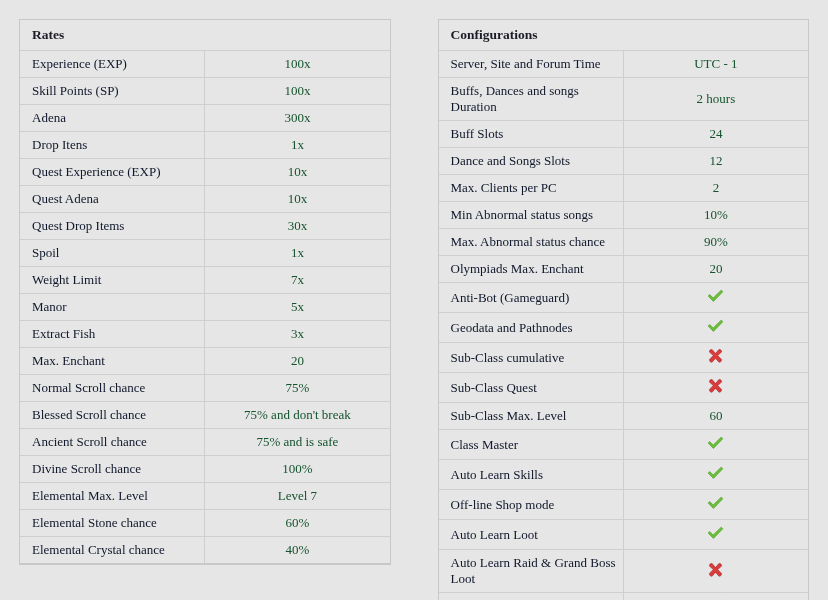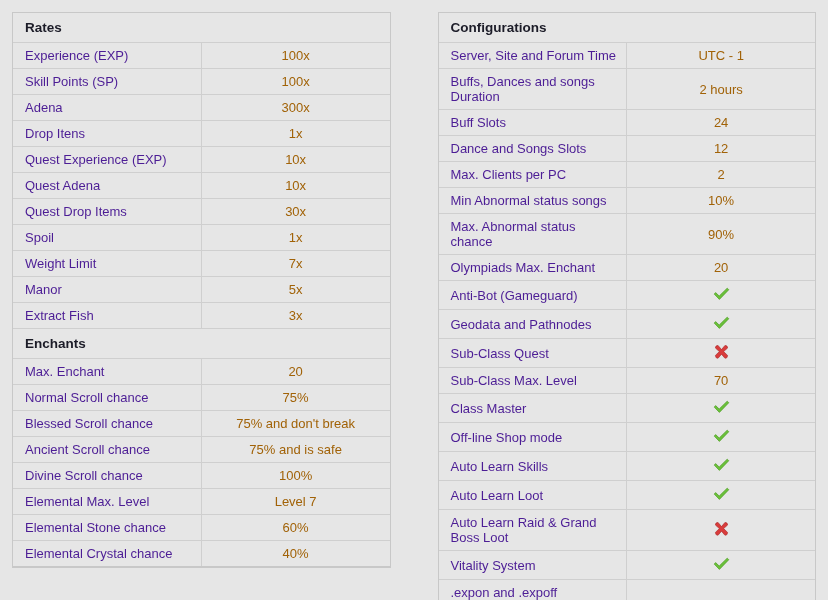--- a/index.html
+++ b/index.html
@@ -10,23 +10,24 @@
     background: #e6e6e6;
     font-family: "Liberation Sans", sans-serif;
     color: #2a2a3a;
     overflow: hidden;
   }
 
   .page {
     position: relative;
     width: 828px;
     height: 600px;
-    padding: 12px;
+    padding: 19px;
     display: flex;
     gap: 47px;
+    font-family: Liberation Serif, serif;
   }
 
   .panel {
     background: #e6e6e6;
     border: 1px solid #c8c8c8;
     border-bottom-width: 2px;
     align-self: flex-start;
   }
 
   .panel.left  { width: 382px; }
@@ -56,26 +57,26 @@
     height: 25px;
     vertical-align: middle;
   }
 
   table.spec tr.data-row:last-child > td { border-bottom: none; }
 
   td.k {
     text-align: left;
     padding-left: 12px !important;
     border-right: 1px solid #cfcfcf;
-    color: #4c1d95;
+    color: #0f172a;
   }
 
   td.v {
     text-align: center;
-    color: #a16207;
+    color: #14532d;
   }
 
   
   .panel.left  td.k { width: 208px; }
   .panel.left  td.v { width: 172px; }
 
   
   .panel.right td.k { width: 291px; }
   .panel.right td.v { width: 89px; }
 
@@ -136,23 +137,20 @@
             <td class="k">Weight Limit</td>
             <td class="v">7x</td>
           </tr>
           <tr class="data-row">
             <td class="k">Manor</td>
             <td class="v">5x</td>
           </tr>
           <tr class="data-row">
             <td class="k">Extract Fish</td>
             <td class="v">3x</td>
-          </tr>
-          <tr class="section-row">
-            <th colspan="2">Enchants</th>
           </tr>
           <tr class="data-row">
             <td class="k">Max. Enchant</td>
             <td class="v">20</td>
           </tr>
           <tr class="data-row">
             <td class="k">Normal Scroll chance</td>
             <td class="v">75%</td>
           </tr>
           <tr class="data-row">
@@ -230,49 +228,57 @@
           </tr>
           <tr class="data-row">
             <td class="k">Geodata and Pathnodes</td>
             <td class="v"><span class="icon-wrap">
                 <svg class="ic" width="17" height="14" viewBox="0 0 17 14">
                   <path d="M1.2 7.1 L2.6 5.6 L6.2 9.0 L14.2 1.2 L15.8 2.7 L6.4 12.4 Z" fill="#6ac13a" stroke="#4e9c22" stroke-width="0.7" stroke-linejoin="round"></path>
                 </svg>
               </span></td>
           </tr>
           <tr class="data-row">
-            <td class="k">Sub-Class Quest</td>
+            <td class="k">Sub-Class cumulative</td>
             <td class="v"><span class="icon-wrap">
                 <svg class="ic" width="15" height="14" viewBox="0 0 15 14">
                   <path d="M2.0 1.0 L4.0 0.4 L7.5 4.6 L11.0 0.4 L13.0 1.0 L13.6 3.0 L9.6 6.6 L13.6 10.4 L13.0 12.6 L11.0 13.3 L7.5 9.2 L4.0 13.3 L2.0 12.6 L1.4 10.4 L5.4 6.6 L1.4 3.0 Z" fill="#d93c3c" stroke="#a82222" stroke-width="0.6" stroke-linejoin="round"></path>
                 </svg>
               </span></td>
           </tr>
           <tr class="data-row">
+            <td class="k">Sub-Class Quest</td>
+            <td class="v"><span class="icon-wrap">
+                <svg class="ic" width="15" height="14" viewBox="0 0 15 14">
+                  <path d="M2.0 1.0 L4.0 0.4 L7.5 4.6 L11.0 0.4 L13.0 1.0 L13.6 3.0 L9.6 6.6 L13.6 10.4 L13.0 12.6 L11.0 13.3 L7.5 9.2 L4.0 13.3 L2.0 12.6 L1.4 10.4 L5.4 6.6 L1.4 3.0 Z" fill="#d93c3c" stroke="#a82222" stroke-width="0.6" stroke-linejoin="round"></path>
+                </svg>
+              </span></td>
+          </tr>
+          <tr class="data-row">
             <td class="k">Sub-Class Max. Level</td>
-            <td class="v">70</td>
+            <td class="v">60</td>
           </tr>
           <tr class="data-row">
             <td class="k">Class Master</td>
             <td class="v"><span class="icon-wrap">
                 <svg class="ic" width="17" height="14" viewBox="0 0 17 14">
                   <path d="M1.2 7.1 L2.6 5.6 L6.2 9.0 L14.2 1.2 L15.8 2.7 L6.4 12.4 Z" fill="#6ac13a" stroke="#4e9c22" stroke-width="0.7" stroke-linejoin="round"></path>
                 </svg>
               </span></td>
           </tr>
           <tr class="data-row">
+            <td class="k">Auto Learn Skills</td>
+            <td class="v"><span class="icon-wrap">
+                <svg class="ic" width="17" height="14" viewBox="0 0 17 14">
+                  <path d="M1.2 7.1 L2.6 5.6 L6.2 9.0 L14.2 1.2 L15.8 2.7 L6.4 12.4 Z" fill="#6ac13a" stroke="#4e9c22" stroke-width="0.7" stroke-linejoin="round"></path>
+                </svg>
+              </span></td>
+          </tr>
+          <tr class="data-row">
             <td class="k">Off-line Shop mode</td>
-            <td class="v"><span class="icon-wrap">
-                <svg class="ic" width="17" height="14" viewBox="0 0 17 14">
-                  <path d="M1.2 7.1 L2.6 5.6 L6.2 9.0 L14.2 1.2 L15.8 2.7 L6.4 12.4 Z" fill="#6ac13a" stroke="#4e9c22" stroke-width="0.7" stroke-linejoin="round"></path>
-                </svg>
-              </span></td>
-          </tr>
-          <tr class="data-row">
-            <td class="k">Auto Learn Skills</td>
             <td class="v"><span class="icon-wrap">
                 <svg class="ic" width="17" height="14" viewBox="0 0 17 14">
                   <path d="M1.2 7.1 L2.6 5.6 L6.2 9.0 L14.2 1.2 L15.8 2.7 L6.4 12.4 Z" fill="#6ac13a" stroke="#4e9c22" stroke-width="0.7" stroke-linejoin="round"></path>
                 </svg>
               </span></td>
           </tr>
           <tr class="data-row">
             <td class="k">Auto Learn Loot</td>
             <td class="v"><span class="icon-wrap">
                 <svg class="ic" width="17" height="14" viewBox="0 0 17 14">

